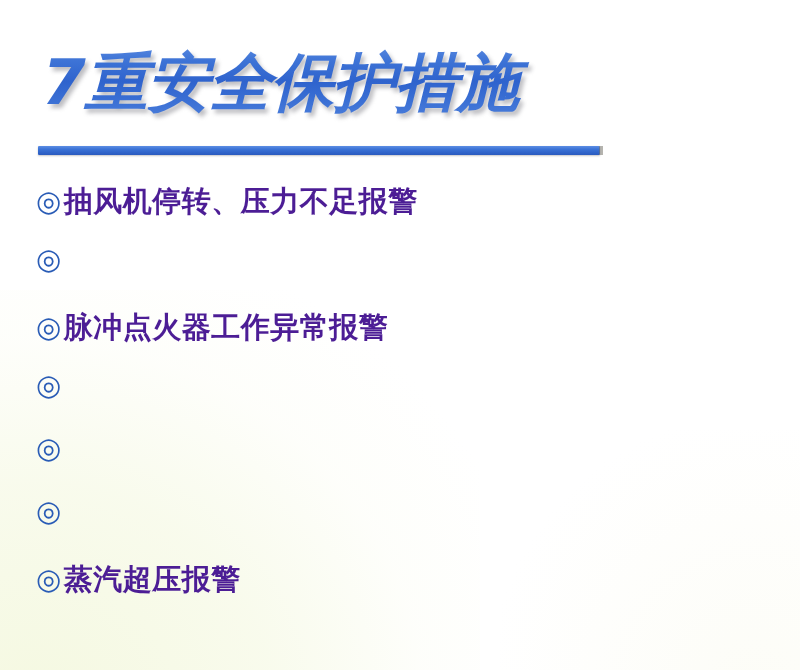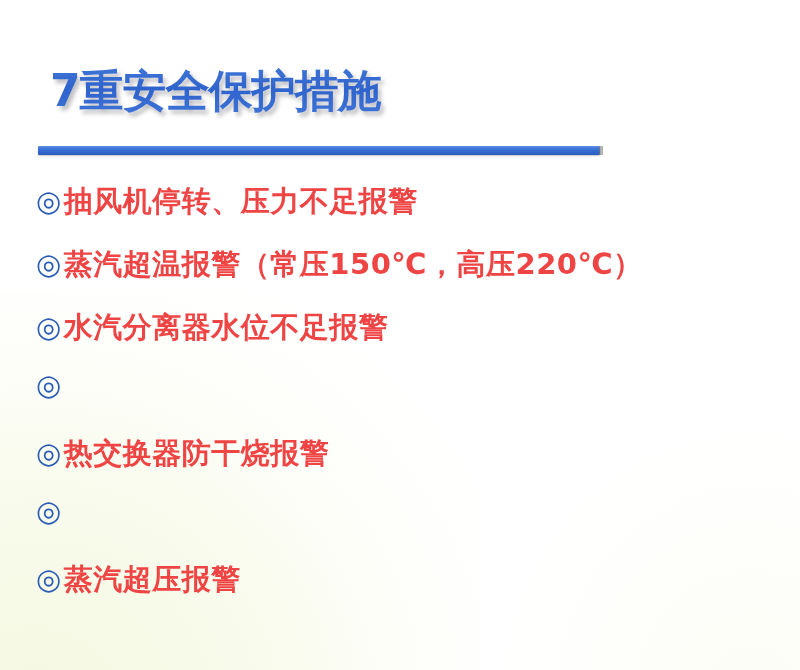--- a/index.html
+++ b/index.html
@@ -57,38 +57,39 @@
   }
 
   
   .headline-wrap {
     position: absolute;
     left: 38px;
     top: 40px;
     width: 700px;
   }
   .headline {
-    margin: 12px;
+    margin: 4px;
     font-family: "DejaVu Sans", "Liberation Sans", sans-serif;
-    font-size: 44px;
+    font-size: 63px;
     line-height: 78px;
     font-weight: 700;
     letter-spacing: -1px;
     white-space: nowrap;
     background: linear-gradient(180deg,
                 #5a8ae0 0%,
                 #3d73d6 22%,
                 #2f63cd 48%,
                 #3a6fd4 72%,
                 #4d80dc 100%);
     -webkit-background-clip: text;
     background-clip: text;
     color: transparent;
     -webkit-text-fill-color: transparent;
     filter: drop-shadow(3px 4px 2px rgba(110,110,120,0.45));
+    font-style: italic;
   }
 
   
   .rule {
     position: absolute;
     left: 38px;
     top: 146px;
     width: 562px;
     height: 9px;
     border-radius: 1px;
@@ -132,21 +133,21 @@
   .bullet-icon {
     flex: 0 0 auto;
     font-size: 29px;
     line-height: 1;
     color: #2a5cb6;
     font-weight: 400;
     margin-right: 2px;
   }
   .feature-text {
     flex: 0 1 auto;
-    color: #ef4444;
+    color: #4c1d95;
   }
 </style>
 </head>
 <body>
 
 <div class="page">
 
   <div class="tint-bl"></div>
   <div class="tint-br"></div>
 
@@ -160,35 +161,33 @@
 
     <ul class="feature-list">
 
       <li class="feature-item">
         <span class="bullet-icon">◎</span>
         <span class="feature-text">抽风机停转、压力不足报警</span>
       </li>
 
       <li class="feature-item">
         <span class="bullet-icon">◎</span>
-        <span class="feature-text">蒸汽超温报警（常压150℃，高压220℃）</span>
-      </li>
-
-      <li class="feature-item">
-        <span class="bullet-icon">◎</span>
-        <span class="feature-text">水汽分离器水位不足报警</span>
-      </li>
-
-      <li class="feature-item">
-        <span class="bullet-icon">◎</span>
-      </li>
-
-      <li class="feature-item">
-        <span class="bullet-icon">◎</span>
-        <span class="feature-text">热交换器防干烧报警</span>
+      </li>
+
+      <li class="feature-item">
+        <span class="bullet-icon">◎</span>
+        <span class="feature-text">脉冲点火器工作异常报警</span>
+      </li>
+
+      <li class="feature-item">
+        <span class="bullet-icon">◎</span>
+      </li>
+
+      <li class="feature-item">
+        <span class="bullet-icon">◎</span>
       </li>
 
       <li class="feature-item">
         <span class="bullet-icon">◎</span>
       </li>
 
       <li class="feature-item">
         <span class="bullet-icon">◎</span>
         <span class="feature-text">蒸汽超压报警</span>
       </li>

